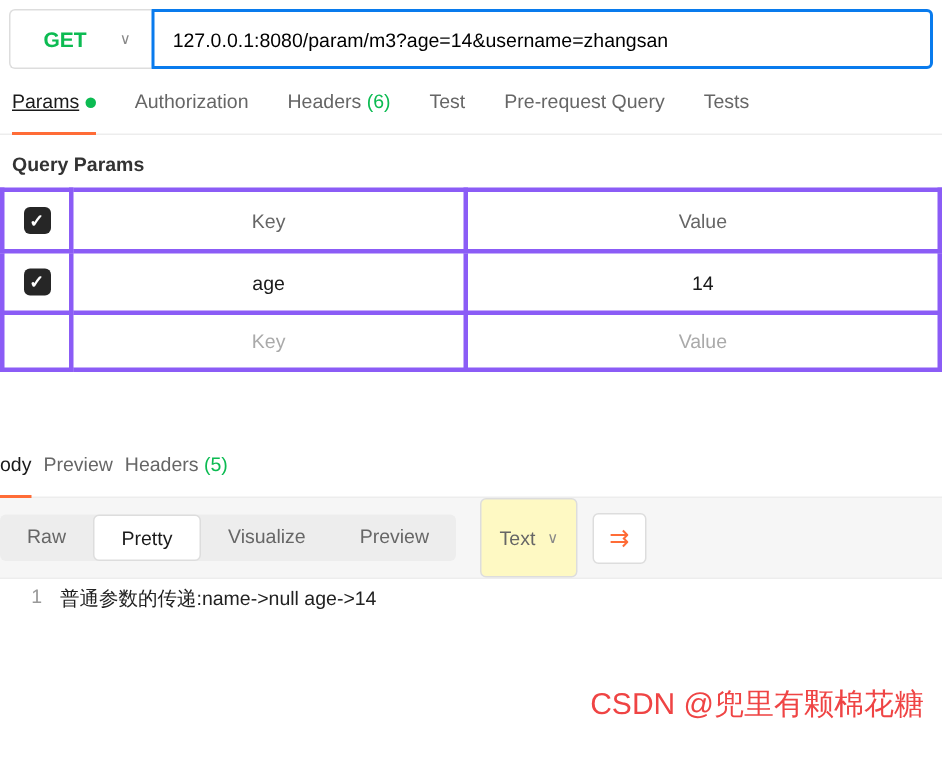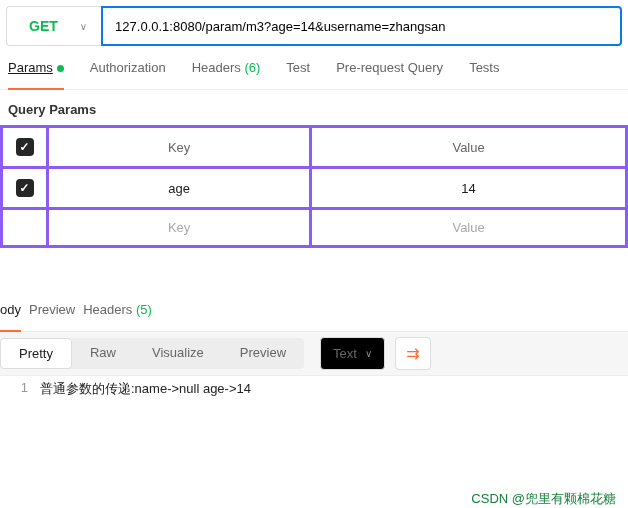--- a/index.html
+++ b/index.html
@@ -30,28 +30,28 @@
   .gap { height: 48px; }
 
   .resp-tabs { display: flex; gap: 8px; padding: 6px 0 6px 0; border-bottom: 1px solid #ededed; font-size: 13px; color: #666; }
   .resp-tab { cursor: pointer; padding-bottom: 8px; }
   .resp-tab.active { color: #1a1a1a; border-bottom: 2px solid #ff6c37; font-weight: 500; margin-bottom: -7px; }
 
   .view-bar { display: flex; align-items: center; gap: 0; background: #f6f6f6; border-bottom: 1px solid #ededed; padding: 0; }
   .view-pill { display: flex; background: #ededed; border-radius: 4px; margin: 6px 0 6px 0; }
   .view-opt { padding: 7px 18px; cursor: pointer; color: #666; font-size: 13px; }
   .view-opt.active { background: #fff; border: 1px solid #ddd; border-radius: 4px; color: #1a1a1a; }
-  .format-select { display: flex; align-items: center; gap: 8px; margin-left: 16px; padding: 8px 12px; border: 1px solid #ddd; border-radius: 4px; background: #000000; cursor: pointer; font-size: 13px; color: #666; }
+  .format-select { display: flex; align-items: center; gap: 8px; margin-left: 16px; padding: 18px 12px; border: 1px solid #ddd; border-radius: 4px; background: #fef9c3; cursor: pointer; font-size: 13px; color: #666; }
   .wrap-btn { margin-left: 10px; padding: 6px 10px; border: 1px solid #ddd; border-radius: 4px; background: #fff; cursor: pointer; color: #ff6c37; font-size: 16px; }
 
   .code-area { display: flex; font-family: Consolas, monospace; font-size: 13px; padding: 4px 0; }
   .line-no { width: 40px; text-align: right; padding-right: 12px; color: #999; }
   .code-line { color: #222; }
 
-  .watermark { position: absolute; right: 12px; bottom: 0; color: #15803d; font-size: 13px; pointer-events: none; }
+  .watermark { position: absolute; right: 12px; bottom: 25px; color: #ef4444; font-size: 20px; pointer-events: none; }
 </style>
 </head>
 <body>
 
 <div class="top-bar">
   <div class="method-select">
     <span class="method-label">GET</span>
     <span class="chev">∨</span>
   </div>
   <input class="url-input" type="text" value="127.0.0.1:8080/param/m3?age=14&amp;username=zhangsan" style="">
@@ -99,22 +99,22 @@
 <div class="resp-tabs">
   <div class="resp-tab active">ody</div>
   <div class="resp-tab">Preview</div>
   <div class="resp-tab">
     <span>Headers</span> <span class="count">(5)</span>
   </div>
 </div>
 
 <div class="view-bar">
   <div class="view-pill">
+    <div class="view-opt">Raw</div>
     <div class="view-opt active">Pretty</div>
-    <div class="view-opt">Raw</div>
     <div class="view-opt">Visualize</div>
     <div class="view-opt">Preview</div>
   </div>
   <div class="format-select">
     <span>Text</span>
     <span style="font-size:10px;color:#888;">∨</span>
   </div>
   <div class="wrap-btn">
     <span>⇉</span>
   </div>

